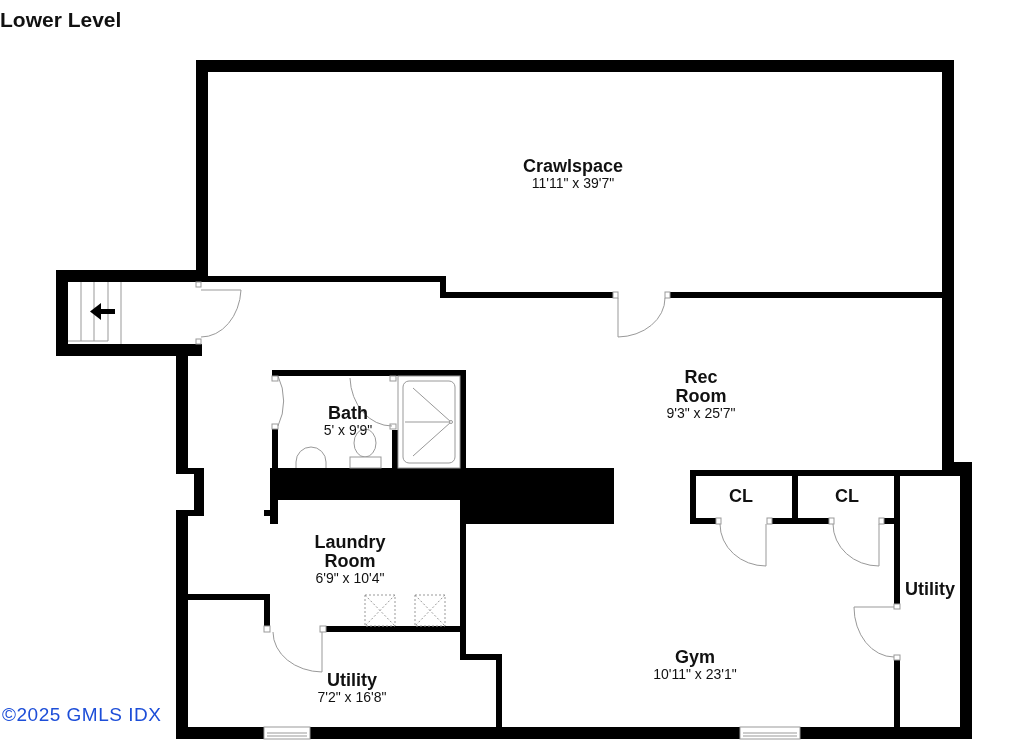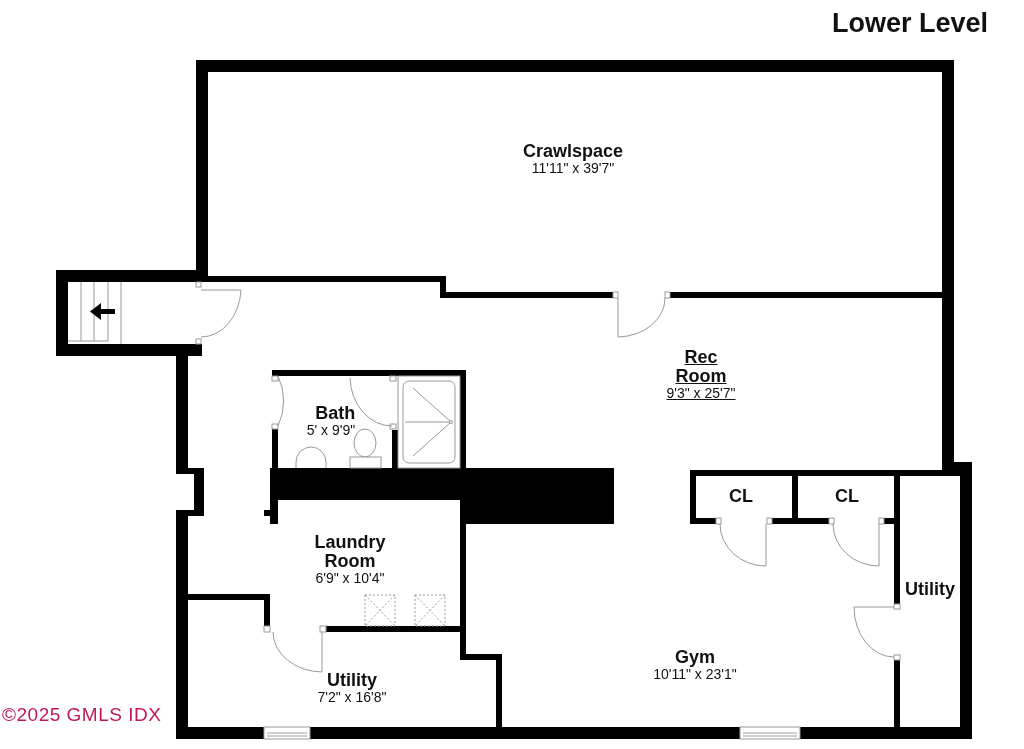--- a/index.html
+++ b/index.html
@@ -1,22 +1,22 @@
 <!DOCTYPE html>
 <html><head>
   <meta charset="utf-8">
   <style>
     html, body { margin: 0; padding: 0; background: #ffffff; }
     body { width: 1024px; height: 749px; position: relative; overflow: hidden; font-family: "Liberation Sans", sans-serif; }
     #plan { position: absolute; left: 0; top: 0; }
-    .title { position: absolute; left: 0; width: 988px; top: 8px; text-align: right; font-weight: bold; font-size: 27px; color: #111; }
+    .title { position: absolute; left: 0; width: 988px; top: 8px; text-align: left; font-weight: bold; font-size: 21px; color: #111; }
     .room { position: absolute; text-align: center; color: #111; transform: translateX(-50%); white-space: nowrap; }
     .room .name { font-weight: bold; font-size: 18px; line-height: 19px; }
     .room .dim { font-size: 14px; line-height: 15px; }
-    .watermark { position: absolute; left: 2px; top: 704px; font-size: 19px; color: #be185d; letter-spacing: 0.5px; font-weight: 300; text-align: right; }
+    .watermark { position: absolute; left: 2px; top: 704px; font-size: 19px; color: #1d4ed8; letter-spacing: 0.5px; font-weight: 300; text-align: right; }
   </style>
 </head>
 <body>
 
 <div class="title">Lower Level</div>
 
 <svg id="plan" width="1024" height="749" viewBox="0 0 1024 749">
   <g fill="#000">
 
     <rect x="196" y="60" width="758" height="12"></rect>
@@ -144,32 +144,32 @@
   <g stroke="#999" stroke-width="1" fill="#fff">
     <rect x="264" y="727" width="46" height="12"></rect>
     <line x1="267" y1="733" x2="307" y2="733"></line>
     <line x1="267" y1="736" x2="307" y2="736"></line>
     <rect x="740" y="727" width="60" height="12"></rect>
     <line x1="743" y1="733" x2="797" y2="733"></line>
     <line x1="743" y1="736" x2="797" y2="736"></line>
   </g>
 </svg>
 
-<div class="room" style="left:573px; top:142px;">
+<div class="room" style="left:573px; top:157px;">
   <div class="name">Crawlspace</div>
   <div class="dim">11'11" x 39'7"</div>
 </div>
 
-<div class="room" style="left:701px; top:348px;text-decoration:underline;">
+<div class="room" style="left:701px; top:368px;">
   <div class="name">Rec</div>
   <div class="name">Room</div>
   <div class="dim">9'3" x 25'7"</div>
 </div>
 
-<div class="room" style="left:331px; top:404px;text-align:right;">
+<div class="room" style="left:348px; top:404px;">
   <div class="name">Bath</div>
   <div class="dim">5' x 9'9"</div>
 </div>
 
 <div class="room" style="left:350px; top:533px;">
   <div class="name">Laundry</div>
   <div class="name">Room</div>
   <div class="dim">6'9" x 10'4"</div>
 </div>
 

